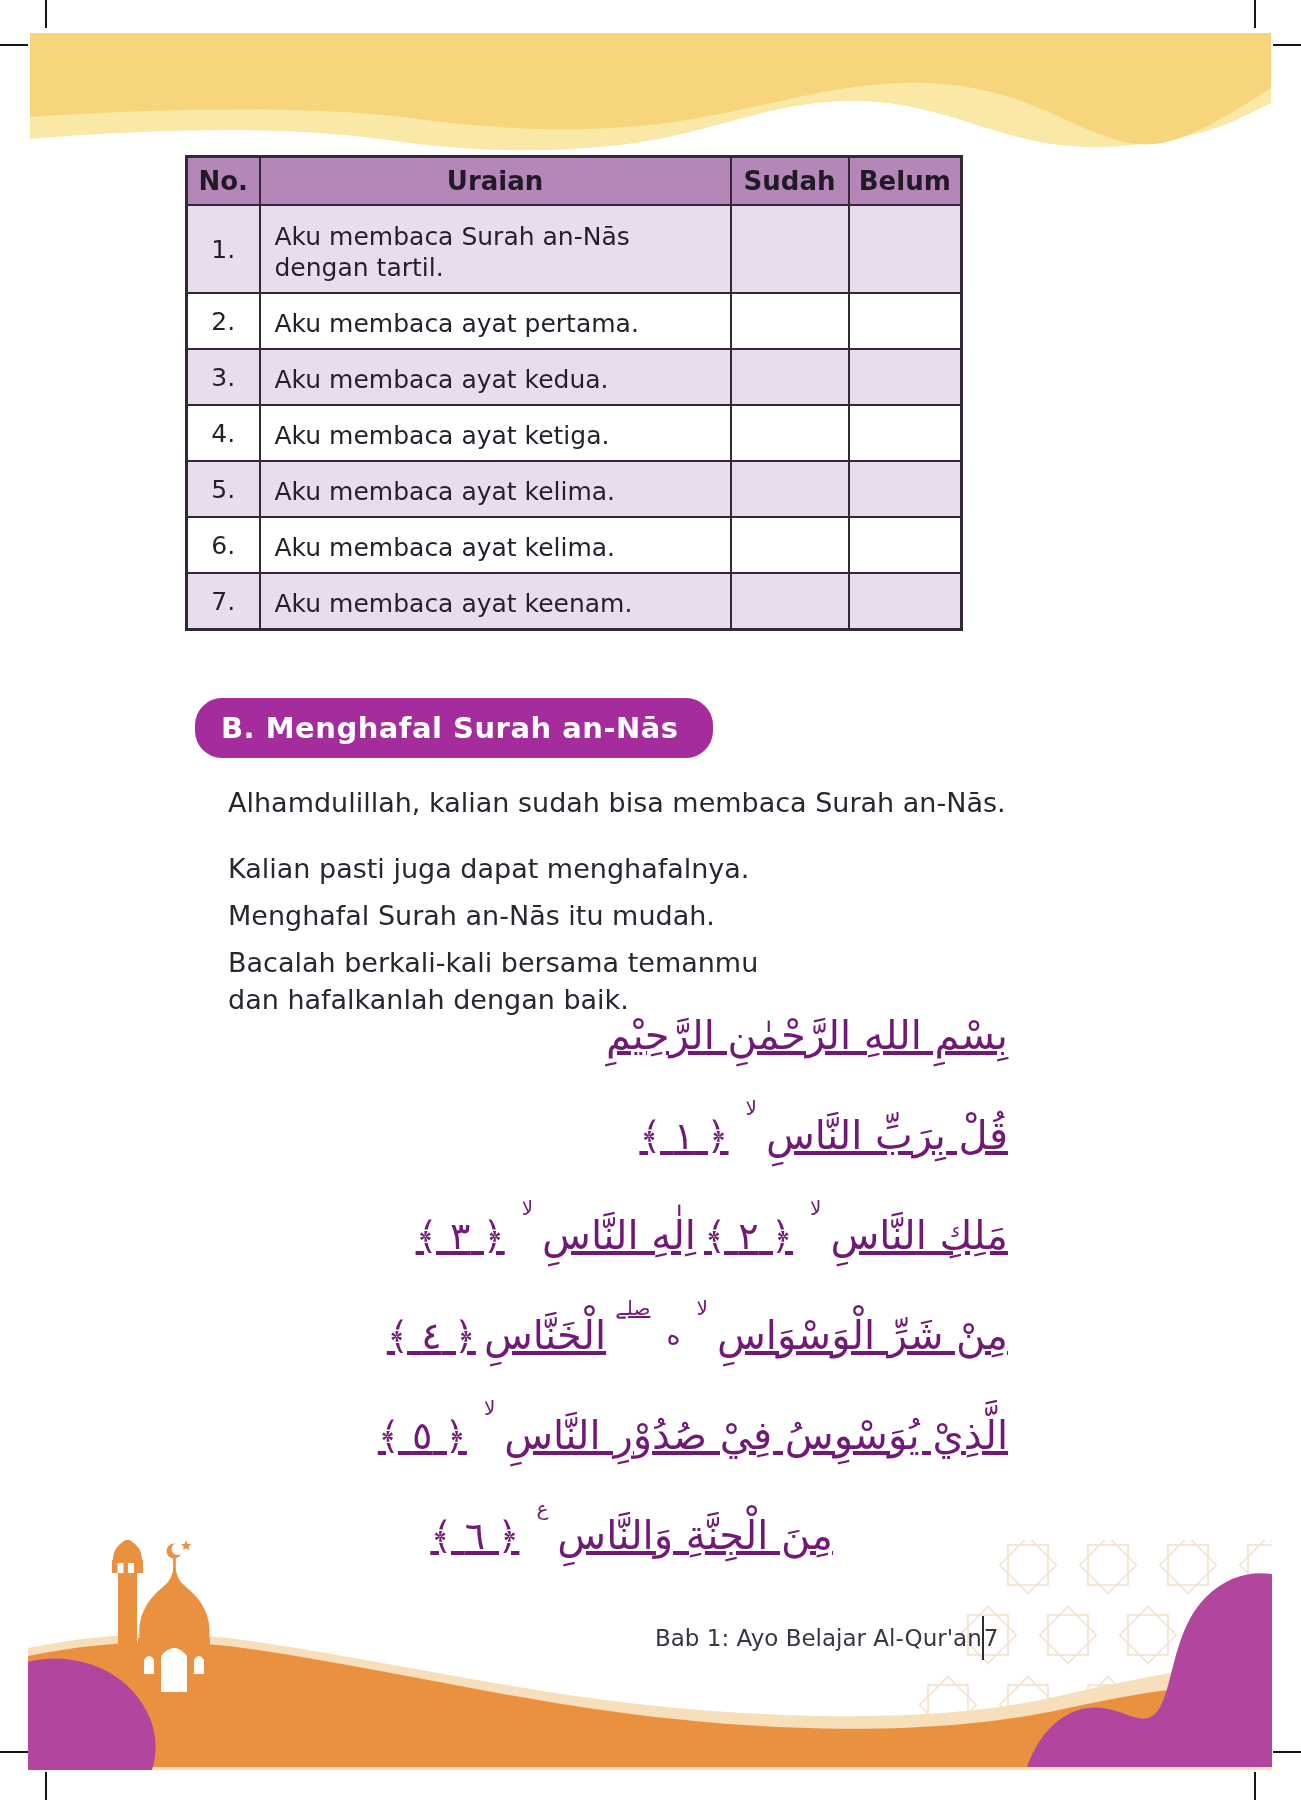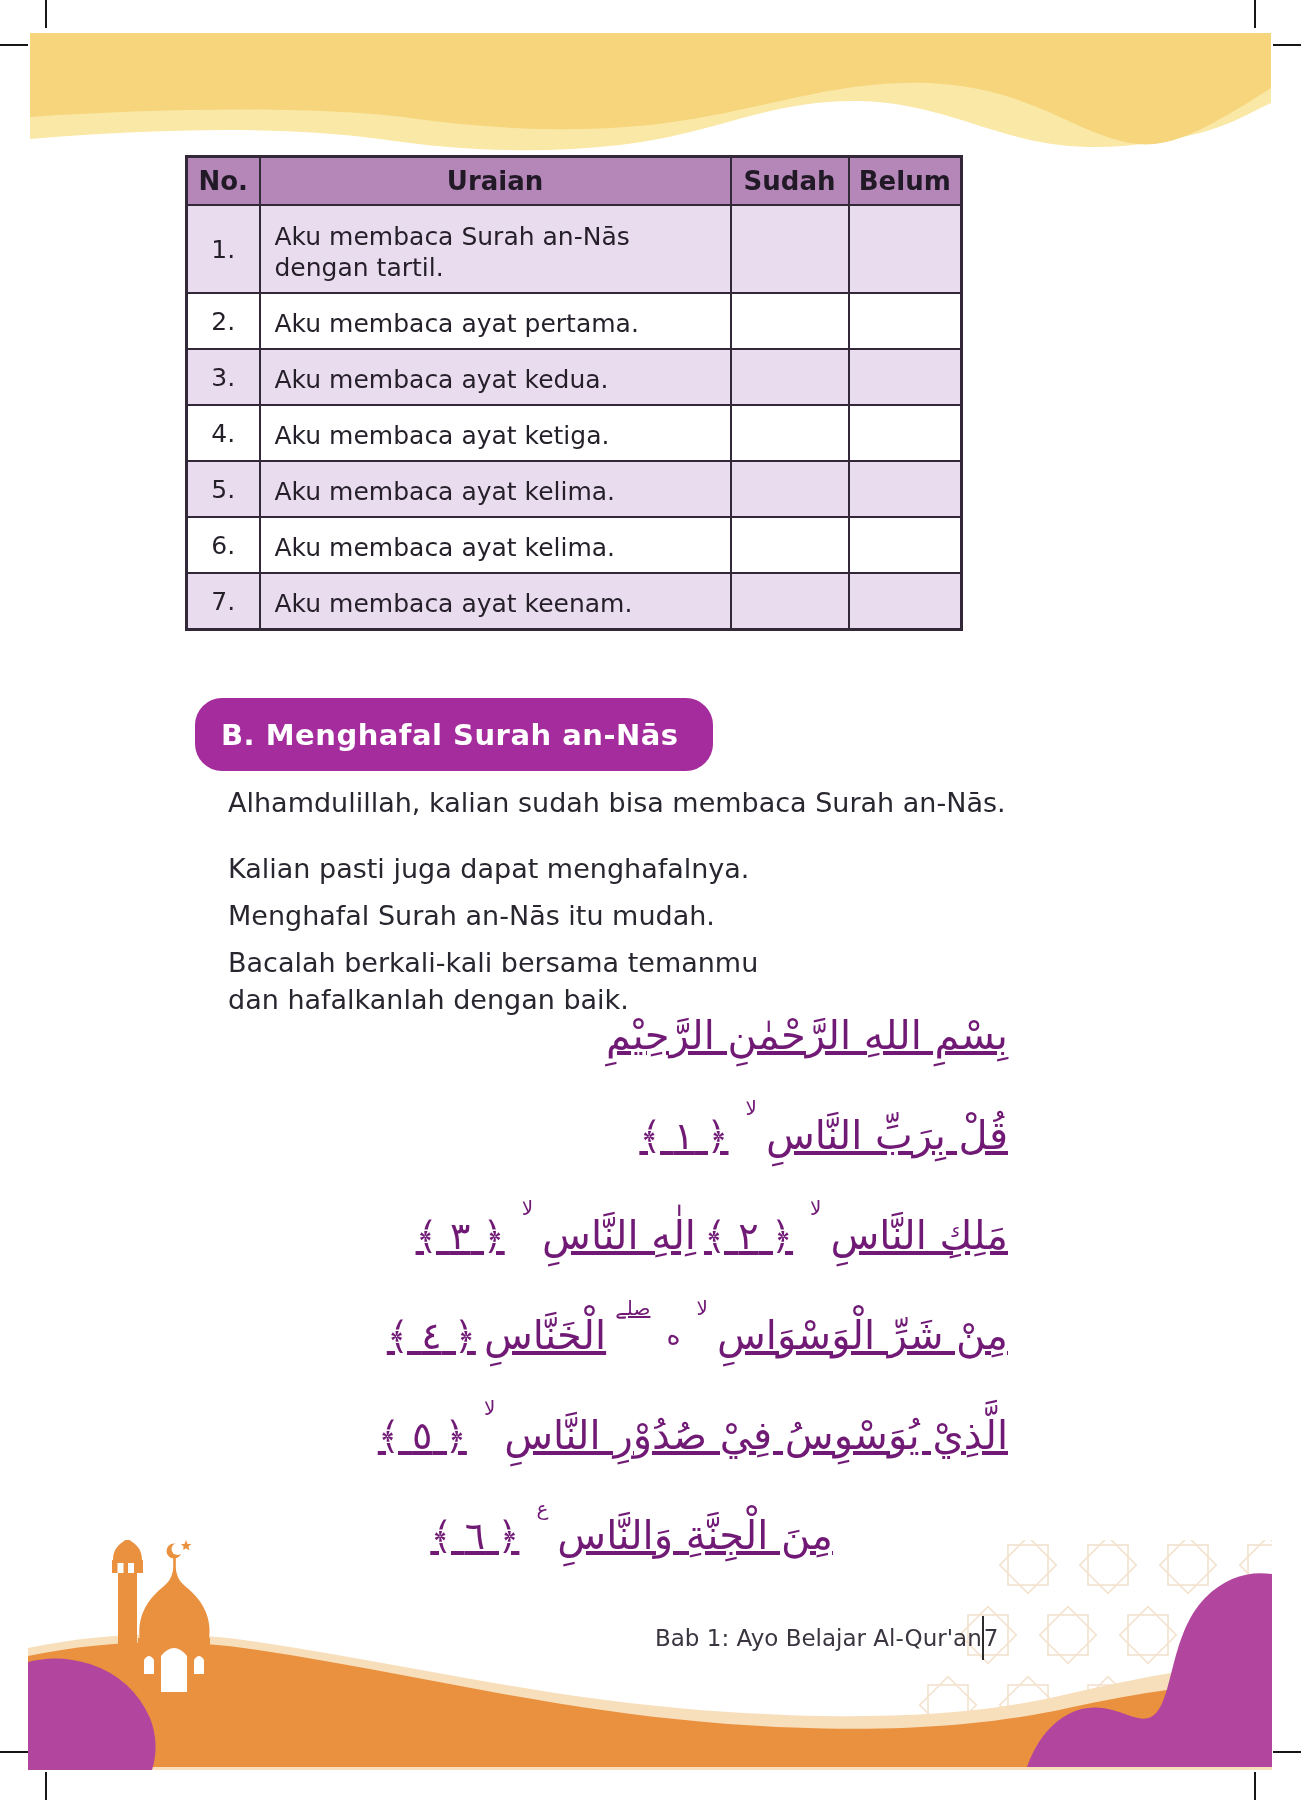--- a/index.html
+++ b/index.html
@@ -23,21 +23,21 @@
   #checklist th{background:var(--table_header_bg,#b487b8);height:44px;font-size:26px;font-weight:bold;color:#211a26;text-align:center;}
   #checklist tbody tr:nth-child(odd) td{background:var(--table_row_alt_bg,#e9dcee);}
   #checklist tbody tr:nth-child(even) td{background:#ffffff;}
   #checklist td{height:44px;font-size:25px;}
   #checklist tr.tall td{height:76px;}
   td.no-cell{text-align:center;}
   td.uraian-cell{text-align:left;padding:8px 10px 2px 14px;line-height:1.25;}
   tr.tall td.uraian-cell{padding-right:95px;}
 
   
-  #section-pill{left:195px;top:698px;width:518px;height:73px;background:var(--pill_bg,#a42c9c);
+  #section-pill{left:195px;top:698px;width:518px;height:60px;background:var(--pill_bg,#a42c9c);
     border-radius:27px;display:flex;align-items:center;padding-left:26px;box-sizing:border-box;}
   #section-pill span{color:#ffffff;font-size:29px;font-weight:bold;letter-spacing:.5px;}
 
   
   #intro{left:228px;top:780px;width:780px;}
   #intro .pline{font-size:27px;line-height:46px;color:#2a2630;}
   #intro .pline:nth-child(2){margin-top:20px;}
   #intro .pline:nth-child(3){margin-top:1px;}
   #intro .pline:nth-child(4){margin-top:1px;}
   #intro .pline:nth-child(5){margin-top:-7px;line-height:42px;}

